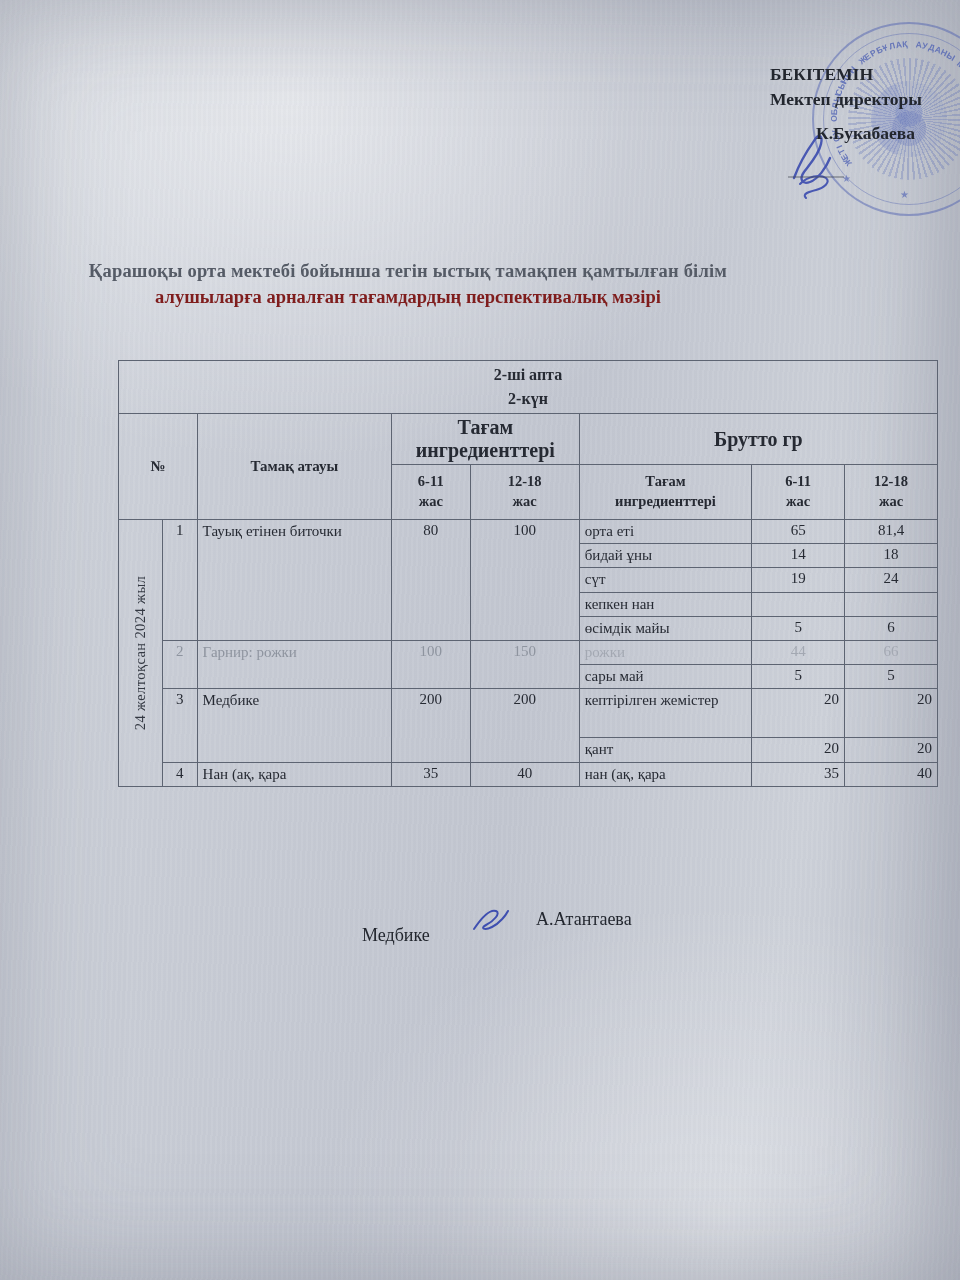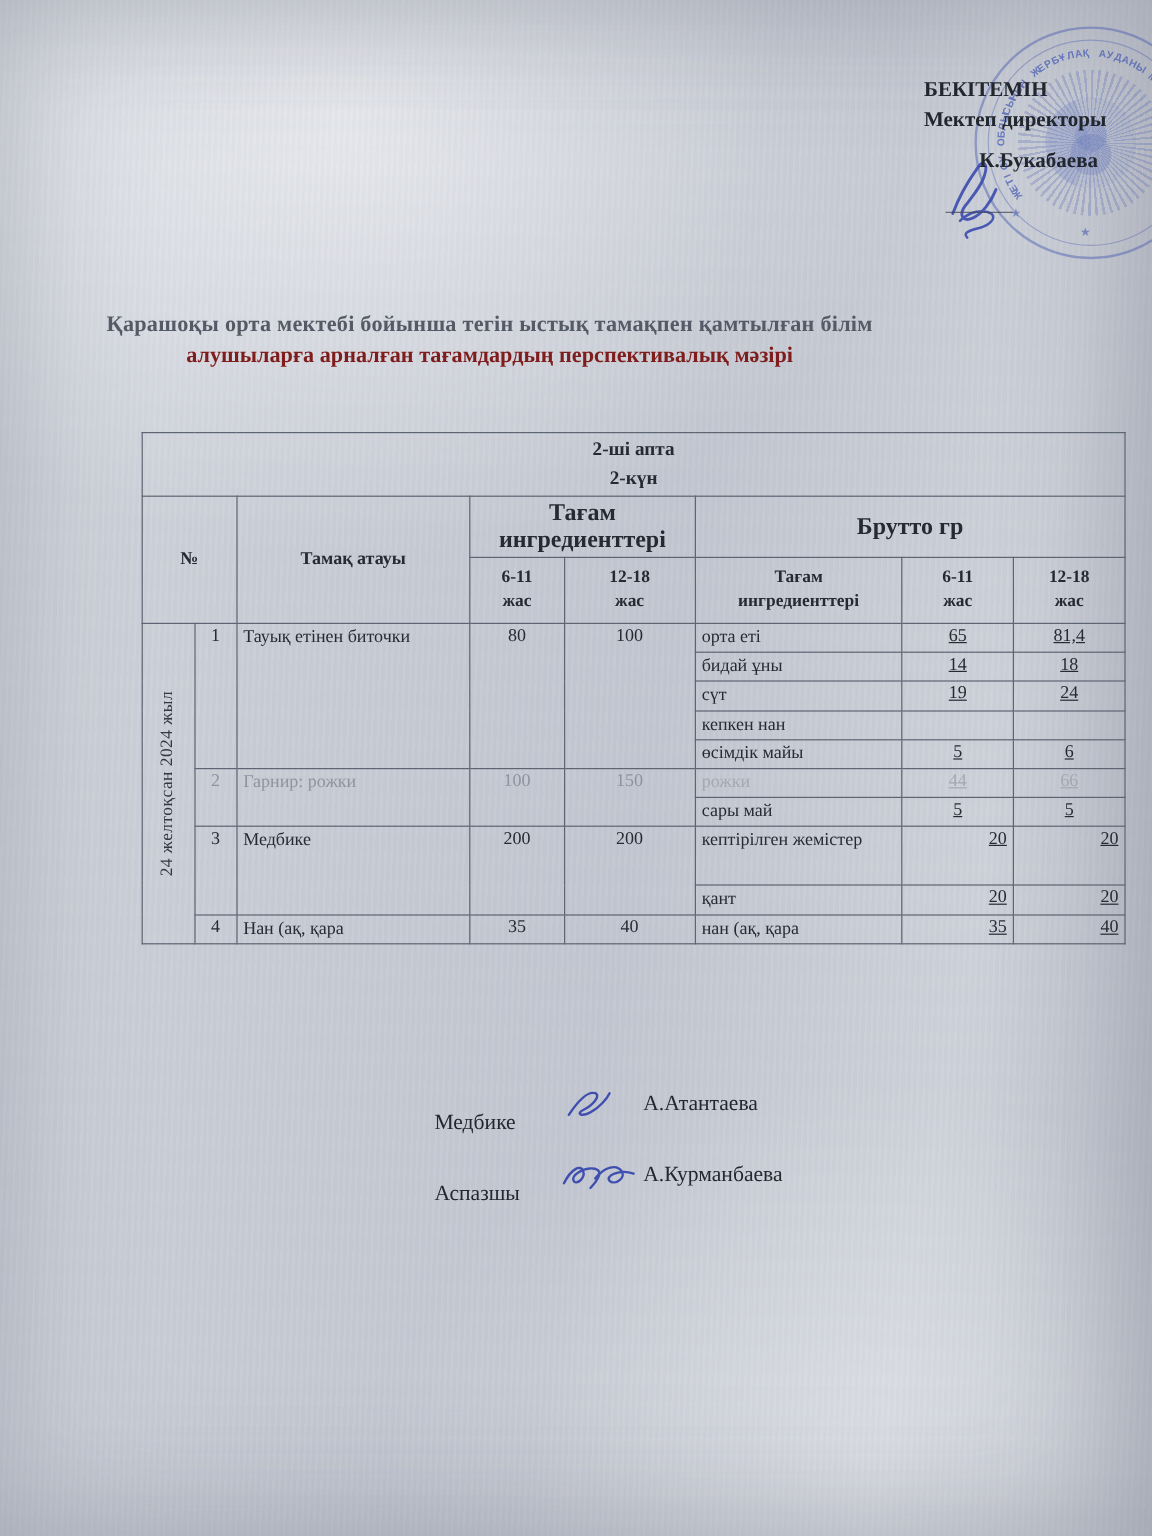--- a/index.html
+++ b/index.html
@@ -117,21 +117,21 @@
   .hdr-week{
     text-align:center;font-weight:700;font-size:16px;line-height:1.5;
     padding:6px 0 8px 0;
   }
   .hdr-group{height:26px;font-size:20px;}
   .hdr-sub{height:50px;font-size:14.5px;line-height:1.35;}
   .hdr-no{font-size:15px;}
 
   td.num{text-align:center;}
   td.ingr{text-align:left;padding-left:7px;line-height:1.28;}
-  td.brut{text-align:center;text-decoration:underline;}
+  td.brut{text-align:center;}
   td.brut.leftal{text-align:right;padding-left:9px;margin-top:36px;}
   td.dish{text-align:left;padding-left:8px;line-height:1.3;}
   td.rowno{text-align:center;}
 
   .datecell{
     width:40px;padding:0;position:relative;
   }
   .datecell .rot{
     position:absolute;left:50%;top:50%;
     transform:translate(-50%,-50%) rotate(-90deg);
@@ -342,23 +342,13 @@
 <div id="signatures">
   <div class="row">
     <span class="role">Медбике</span>
     <span class="sig">
       <svg viewBox="0 0 70 26" width="70" height="26">
         <path d="M8 22 C16 10, 24 2, 30 4 C35 6, 28 14, 20 18 C14 21, 18 24, 26 20 C34 16, 40 8, 42 4" fill="none" stroke="#3f4fb0" stroke-width="2" stroke-linecap="round"></path>
       </svg>
     </span>
     <span class="name">А.Атантаева</span>
   </div>
-  <div class="row">
-    <span class="role">Аспазшы</span>
-    <span class="sig">
-      <svg viewBox="0 0 70 26" width="70" height="26">
-        <path d="M4 20 C10 8, 18 4, 20 10 C22 16, 14 22, 12 18 C10 14, 20 6, 30 8 C38 10, 30 20, 26 24" fill="none" stroke="#3f4fb0" stroke-width="2" stroke-linecap="round"></path>
-        <path d="M30 16 C38 6, 48 4, 52 10 C56 16, 46 22, 42 18 C38 14, 50 8, 62 12" fill="none" stroke="#3f4fb0" stroke-width="2" stroke-linecap="round"></path>
-      </svg>
-    </span>
-    <span class="name">А.Курманбаева</span>
-  </div>
 </div>
 
 </body></html>

